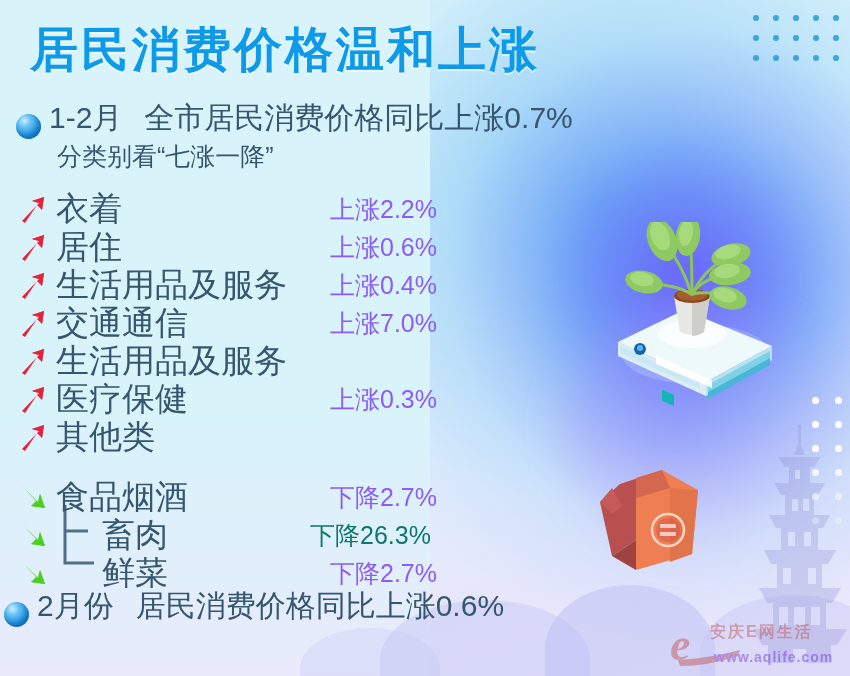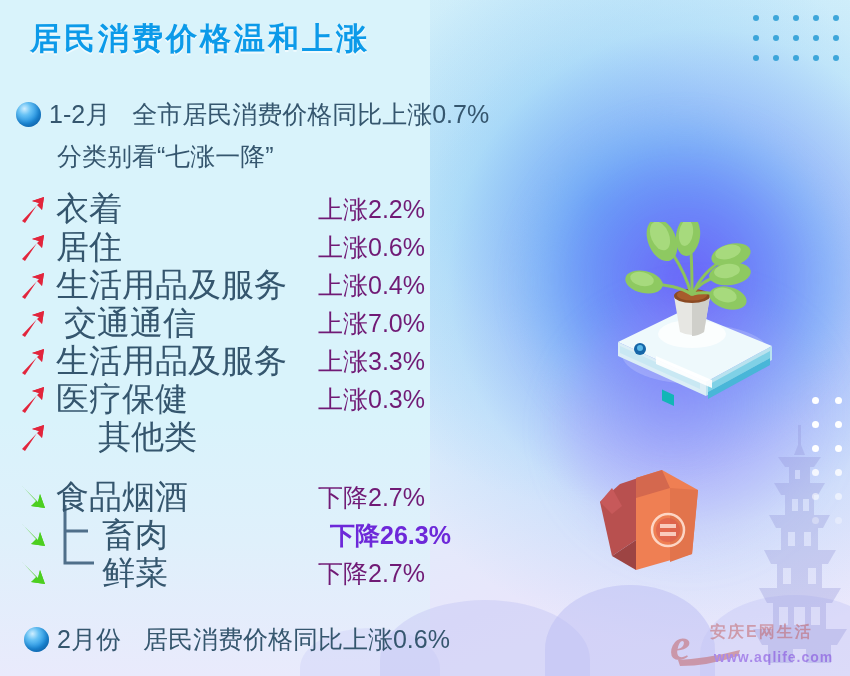--- a/index.html
+++ b/index.html
@@ -90,35 +90,35 @@
 
   
   #plant-book { position: absolute; left: 600px; top: 222px; width: 190px; height: 185px; }
   #shopping-bag { position: absolute; left: 592px; top: 458px; width: 120px; height: 126px; }
 
   
   #content { position: absolute; left: 0; top: 0; width: 850px; height: 676px; }
 
   #title {
     position: absolute; left: 30px; top: 18px;
-    font-size: 31px; font-weight: bold;
+    font-size: 48px; font-weight: bold;
     letter-spacing: 3px;
     color: #0c9ae9;
     text-shadow: 0 2px 0 rgba(255,255,255,.6);
     white-space: nowrap;
   }
 
   .bullet-line {
-    position: absolute; display: flex; align-items: center;
+    position: absolute; display: flex; align-items: flex-end;
     white-space: nowrap;
     color: #35566e;
-    font-size: 25px;
+    font-size: 30px;
   }
   #bullet-line-1 { left: 16px; top: 98px; }
-  #bullet-line-2 { left: 24px; top: 586px; margin-top: 37px; }
+  #bullet-line-2 { left: 4px; top: 586px; }
 
   .sphere {
     width: 25px; height: 25px; border-radius: 50%; flex: 0 0 auto;
     margin-right: 8px;
     background:
       radial-gradient(circle at 34% 27%, #cfeeff 0%, #67c2f5 26%, #1e8fe0 62%, #0f6fc4 100%);
     box-shadow: inset -2px -3px 5px rgba(8,60,110,.35);
   }
   .bullet-text .gap { display: inline-block; width: 22px; }
 
@@ -133,26 +133,26 @@
     width: 470px; height: 38px;
     display: flex; align-items: center;
     white-space: nowrap;
   }
   .row .arrow { width: 30px; height: 30px; flex: 0 0 auto; margin-right: 8px; }
   .row .label {
     font-size: 33px; color: #35566e;
     flex: 0 0 auto;
   }
   .row .value {
-    position: absolute; left: 300px;
-    font-size: 25px; color: #701a75;
+    position: absolute; left: 312px;
+    font-size: 25px; color: #8b5cf6;
   }
   .row.sub .label { padding-left: 46px; }
   .row .value.hl {
-    color: #6d28d9; font-weight: bold; left: 312px;
+    color: #0f766e; font-weight: normal; left: 292px;
   }
 
   
   #bracket {
     position: absolute; left: 62px; top: 505px;
     width: 34px; height: 62px;
   }
 </style>
 </head>
 <body>
@@ -328,45 +328,44 @@
           <span class="value">上涨0.6%</span>
         </div>
         <div class="row" style="top: 266px;">
           <svg class="arrow" viewBox="0 0 30 30">
             <path d="M4 27 L21 9 L14 7 L26 3 L24 16 L19 11 L7 29 Z" fill="#e2253c"></path>
             <path d="M21 9 L14 7 L26 3 L24 16 Z" fill="#e2253c"></path>
           </svg>
           <span class="label">生活用品及服务</span>
           <span class="value">上涨0.4%</span>
         </div>
-        <div class="row" style="top: 304px; gap: 8px;">
+        <div class="row" style="top: 304px;">
           <svg class="arrow" viewBox="0 0 30 30">
             <path d="M4 27 L21 9 L14 7 L26 3 L24 16 L19 11 L7 29 Z" fill="#e2253c"></path>
             <path d="M21 9 L14 7 L26 3 L24 16 Z" fill="#e2253c"></path>
           </svg>
           <span class="label">交通通信</span>
           <span class="value">上涨7.0%</span>
         </div>
         <div class="row" style="top: 342px;">
           <svg class="arrow" viewBox="0 0 30 30">
             <path d="M4 27 L21 9 L14 7 L26 3 L24 16 L19 11 L7 29 Z" fill="#e2253c"></path>
             <path d="M21 9 L14 7 L26 3 L24 16 Z" fill="#e2253c"></path>
           </svg>
           <span class="label">生活用品及服务</span>
-          <span class="value">上涨3.3%</span>
         </div>
         <div class="row" style="top: 380px;">
           <svg class="arrow" viewBox="0 0 30 30">
             <path d="M4 27 L21 9 L14 7 L26 3 L24 16 L19 11 L7 29 Z" fill="#e2253c"></path>
             <path d="M21 9 L14 7 L26 3 L24 16 Z" fill="#e2253c"></path>
           </svg>
           <span class="label">医疗保健</span>
           <span class="value">上涨0.3%</span>
         </div>
-        <div class="row" style="top: 418px; gap: 42px;">
+        <div class="row" style="top: 418px;">
           <svg class="arrow" viewBox="0 0 30 30">
             <path d="M4 27 L21 9 L14 7 L26 3 L24 16 L19 11 L7 29 Z" fill="#e2253c"></path>
             <path d="M21 9 L14 7 L26 3 L24 16 Z" fill="#e2253c"></path>
           </svg>
           <span class="label">其他类</span>
         </div>
         <div class="row" style="top: 478px;">
           <svg class="arrow" viewBox="0 0 30 30">
             <path d="M3 3 L20 20 L22 12 L27 26 L13 24 L18 19 L6 6 Z" fill="#4ccf20"></path>
             <path d="M20 20 L22 12 L27 26 L13 24 Z" fill="#4ccf20"></path>

